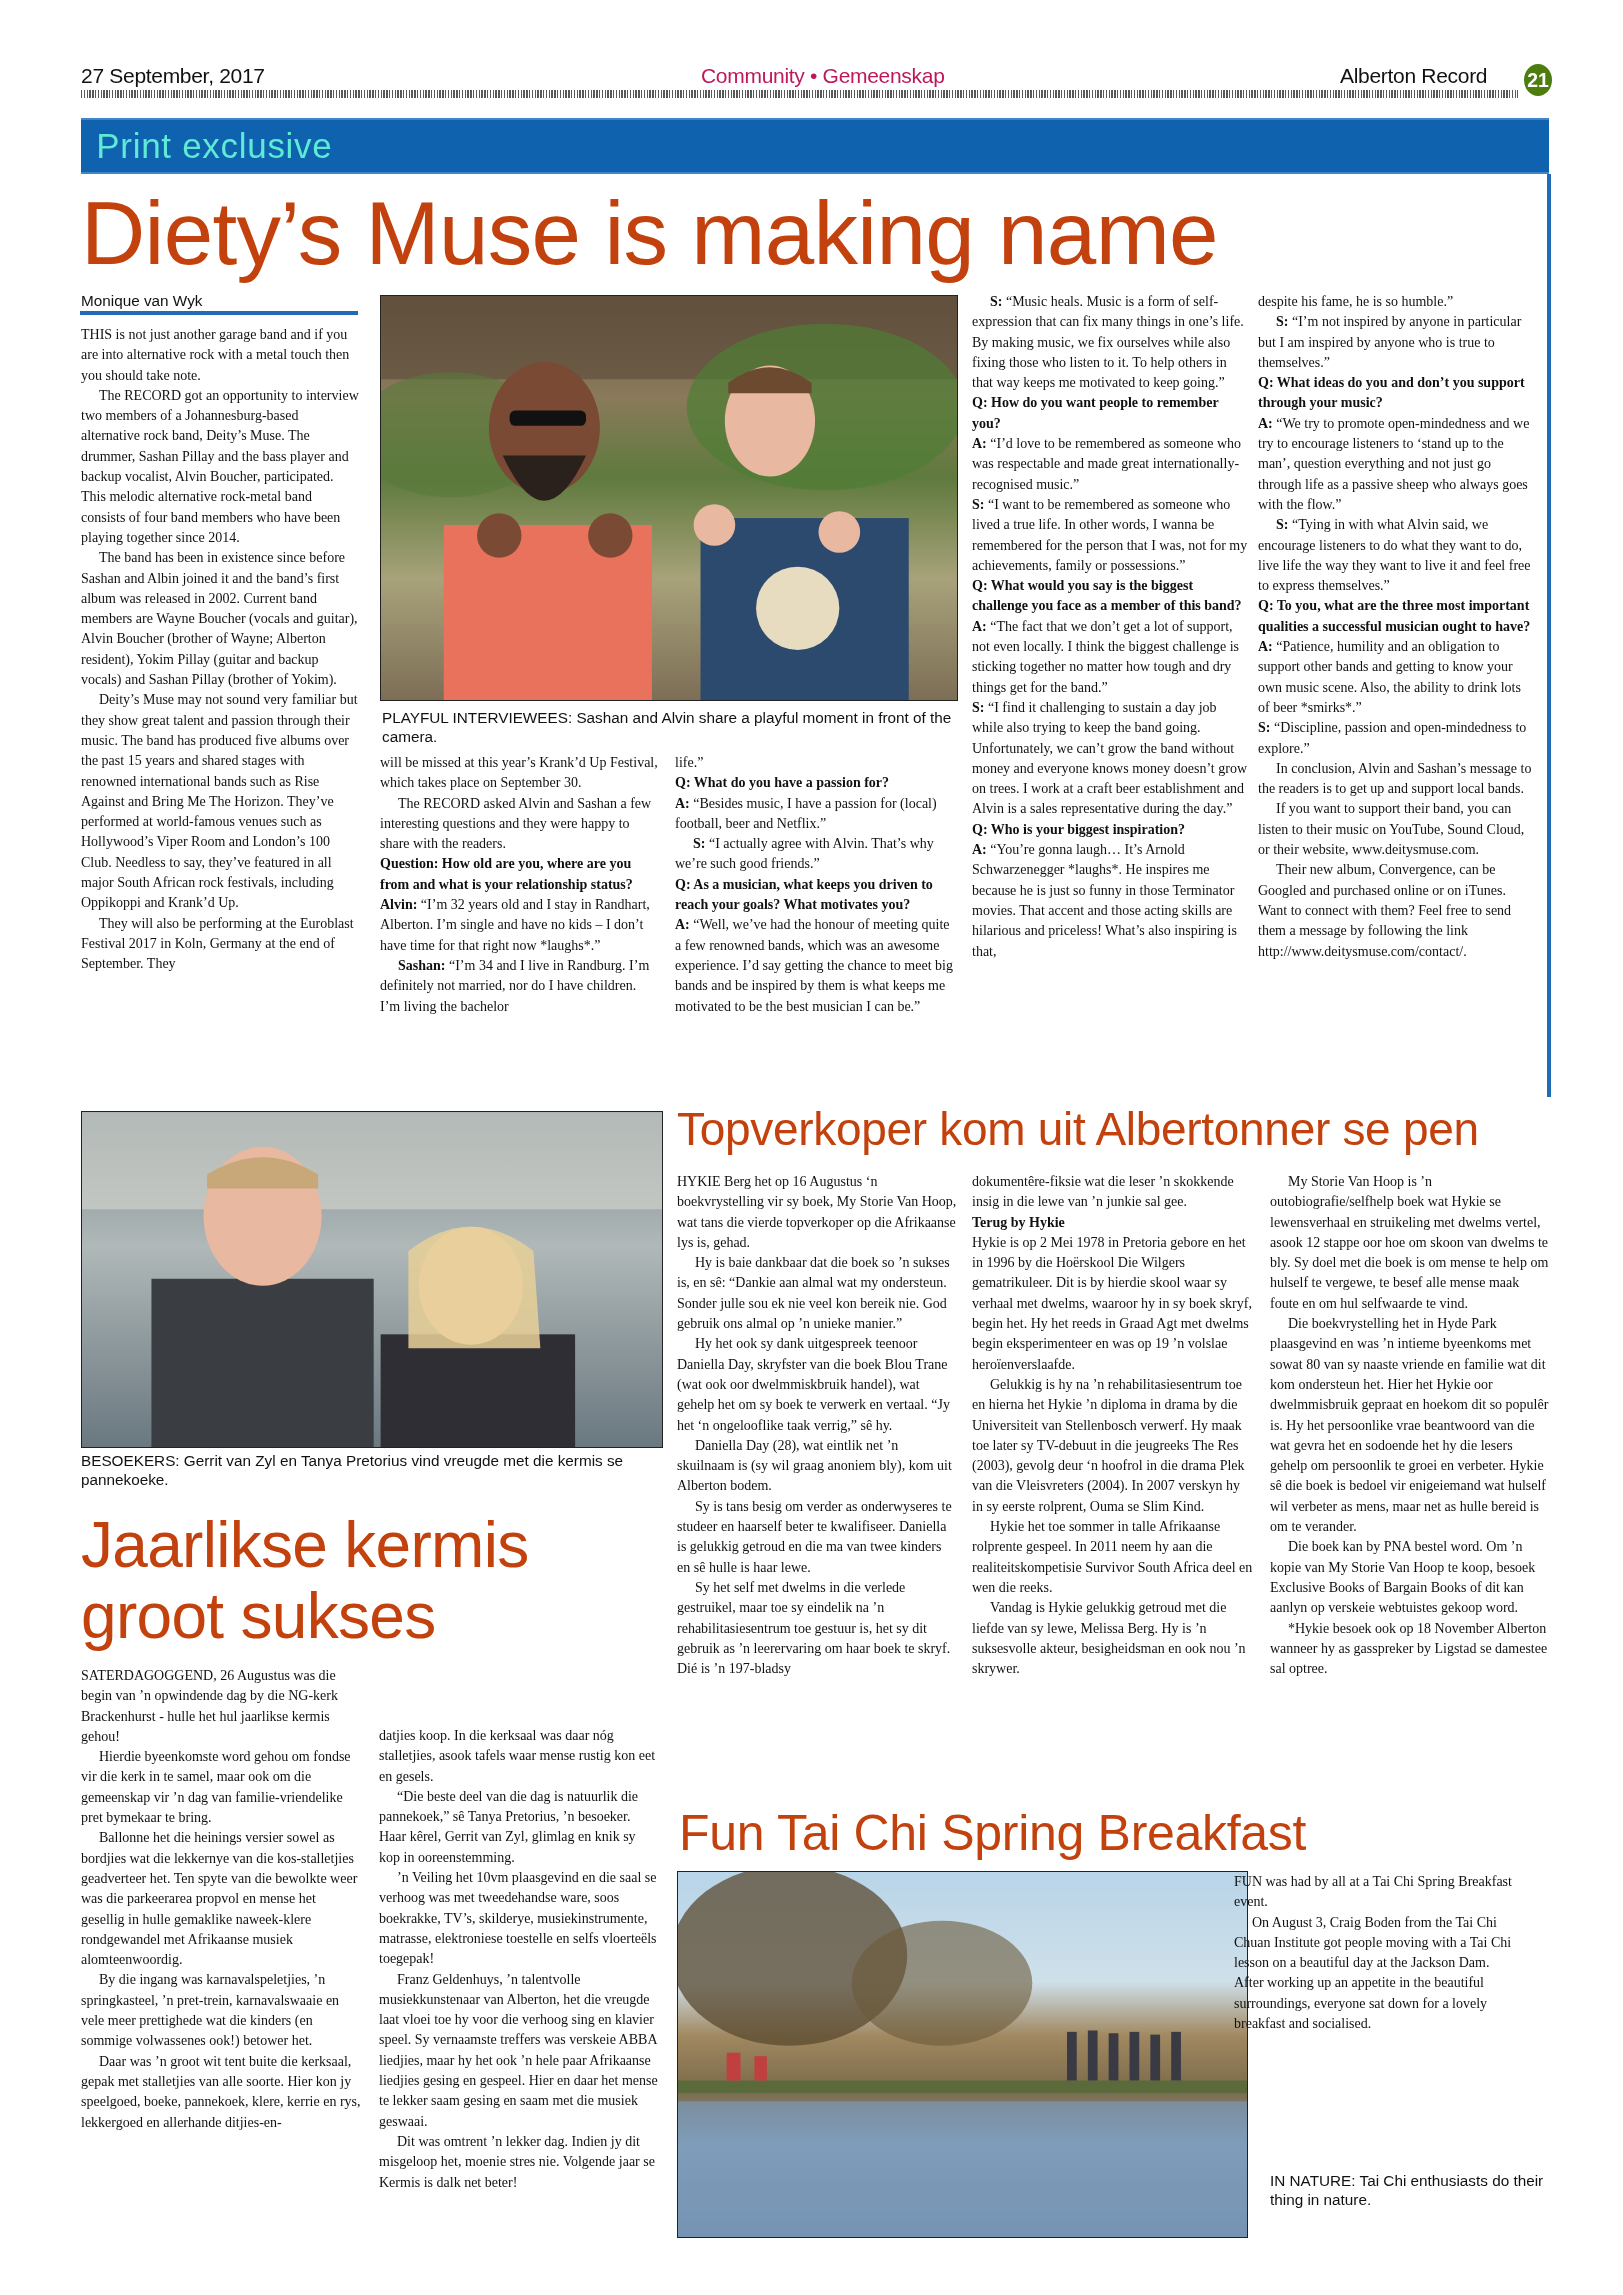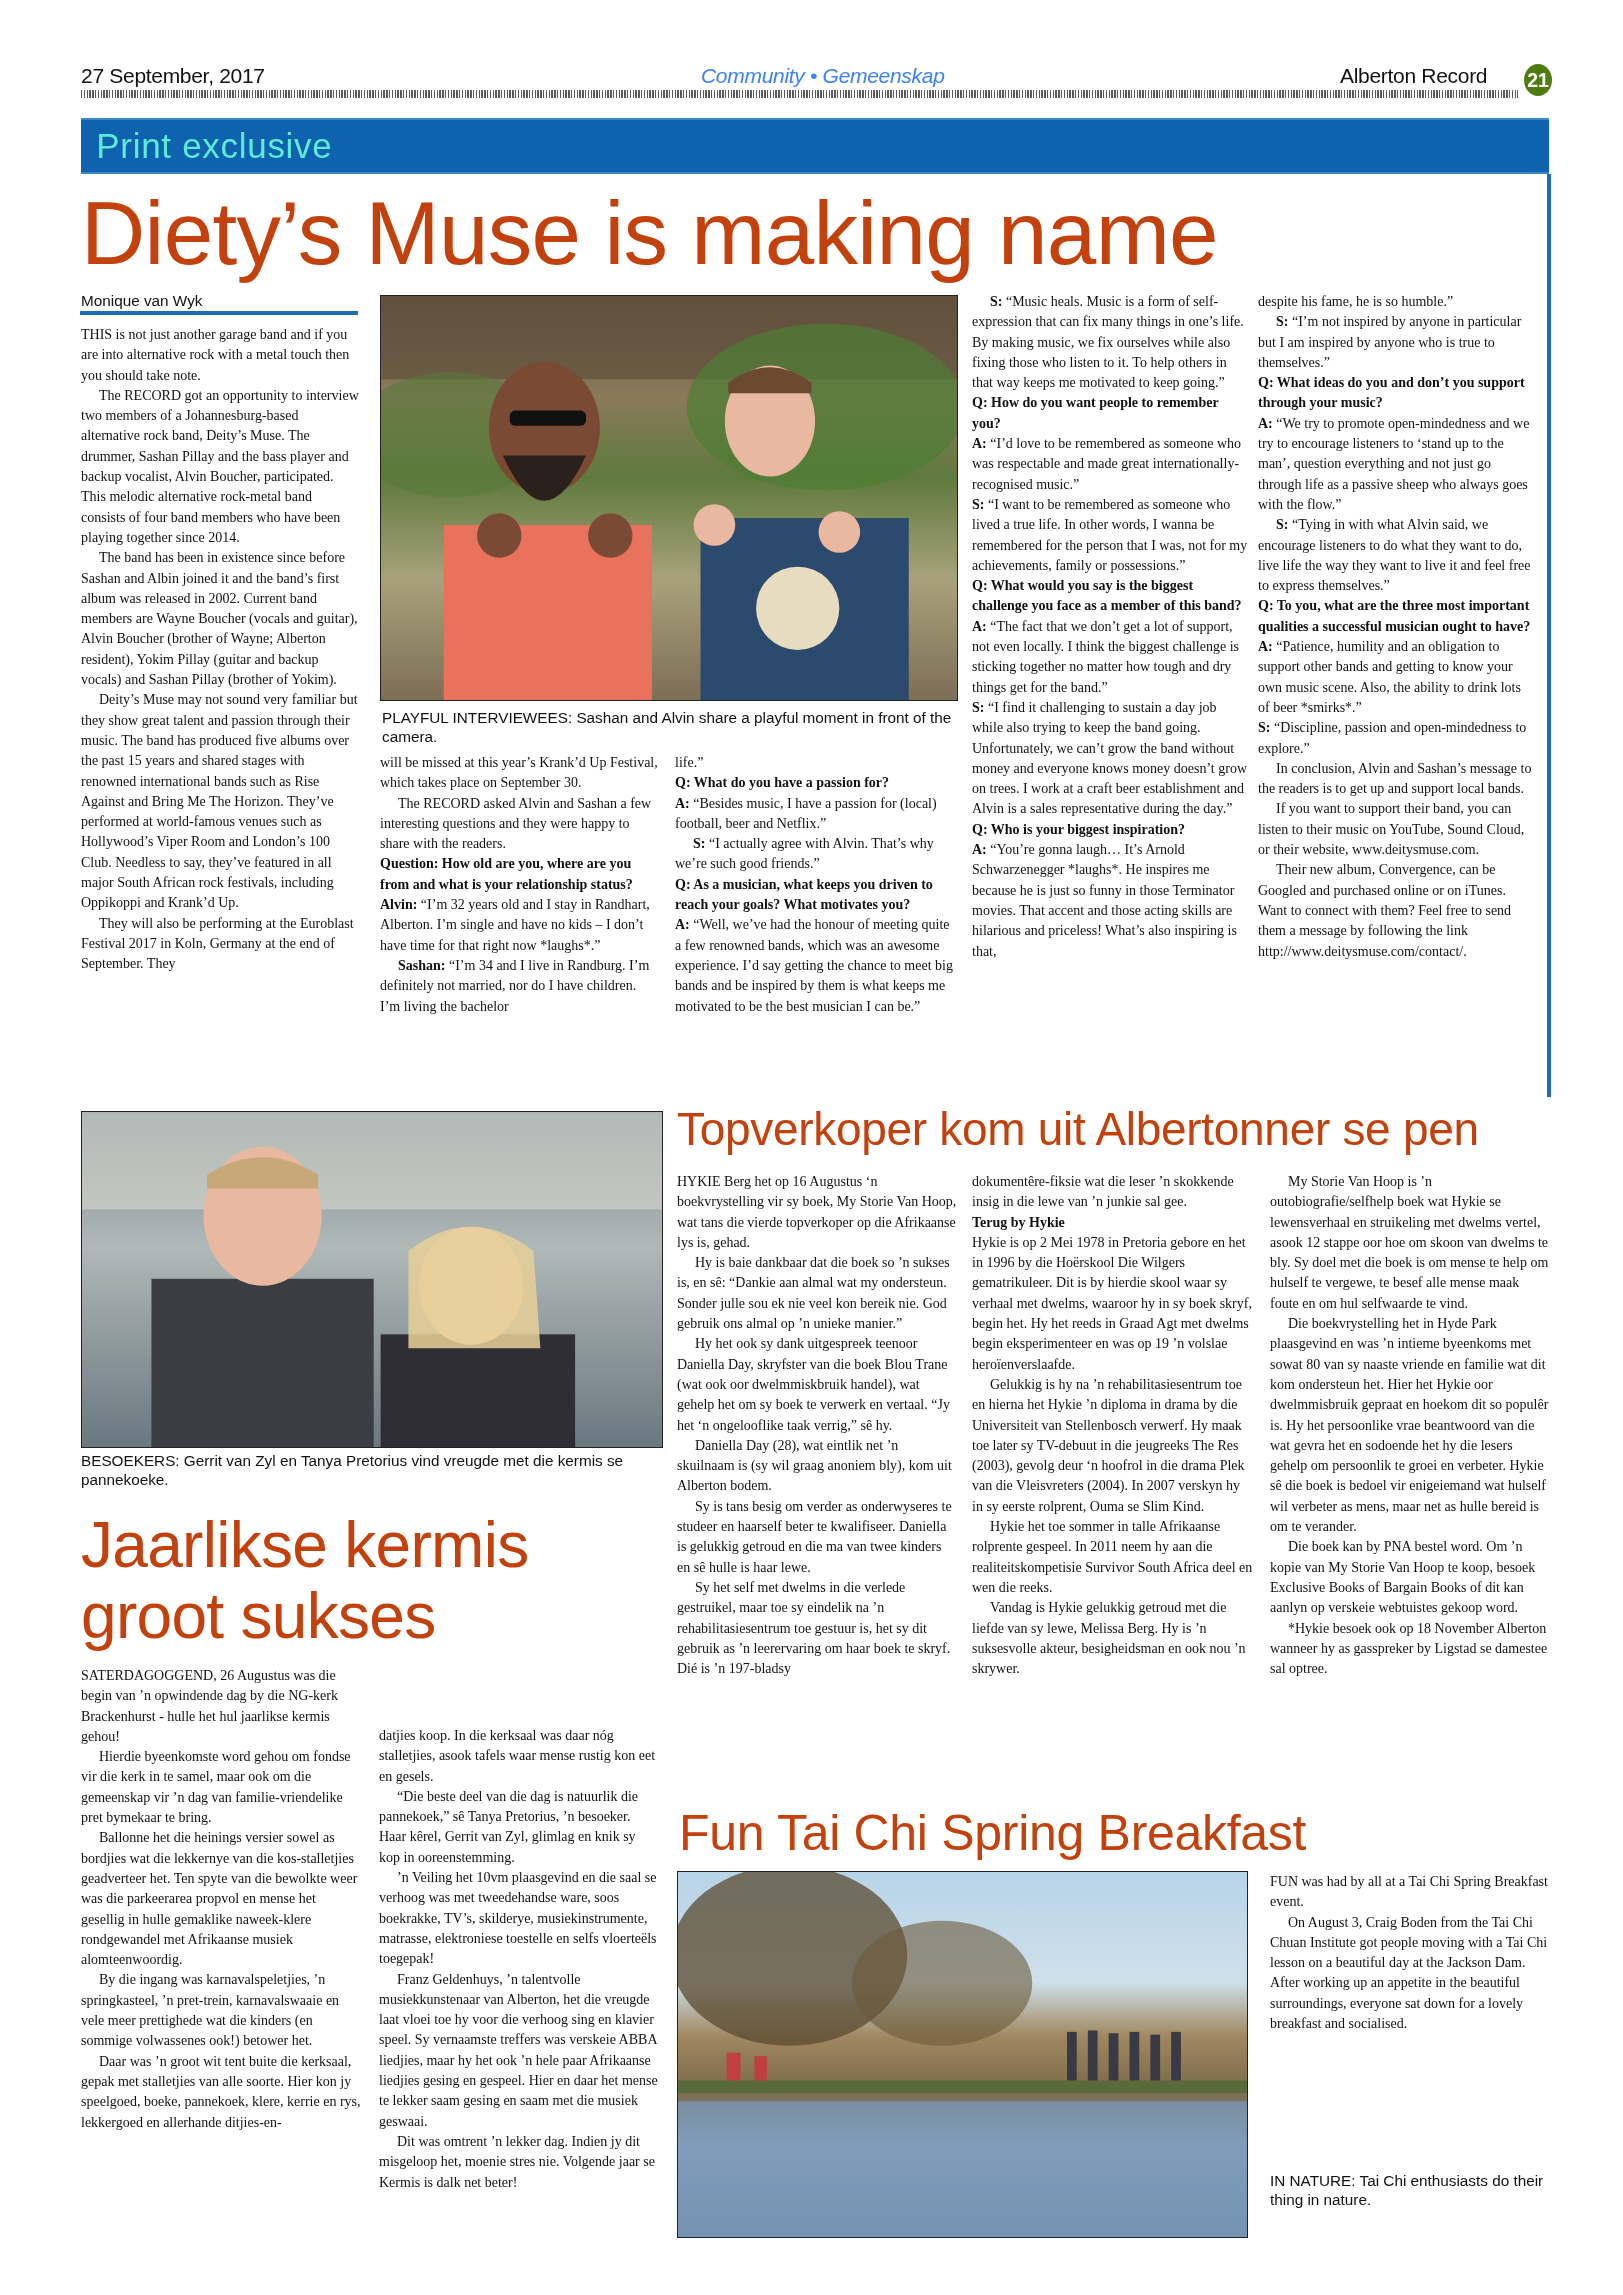--- a/index.html
+++ b/index.html
@@ -26,21 +26,21 @@
   .col b { font-weight: bold; }
   .caption { font-family: "Liberation Sans", sans-serif; font-size: 15.3px; line-height: 19.4px; }
   .photo { border: 1.4px solid #222; overflow: hidden; }
   .h2 { font-size: 46px; letter-spacing: -0.3px; }
   .h3 { font-size: 64px; line-height: 64px; letter-spacing: -0.7px; }
 </style>
 </head>
 <body>
 
 <div class="abs header-text" style="left:81px;">27 September, 2017</div>
-<div class="abs header-text" style="left:701px; color:#3b82f6;font-style:italic;">Community • Gemeenskap</div>
+<div class="abs header-text" style="left:701px; color:#be185d;">Community • Gemeenskap</div>
 <div class="abs header-text" style="left:1340px;">Alberton Record</div>
 <div class="abs page-badge">21</div>
 <div class="abs dotrule"></div>
 
 <div class="abs banner">
   <span>Print exclusive</span>
 </div>
 <div class="abs vrule"></div>
 
 <div class="abs headline h1">Diety’s Muse is making name</div>
@@ -188,18 +188,18 @@
       <rect x="680" y="234" width="14" height="66"></rect>
         <rect x="710" y="230" width="14" height="70"></rect>
     </g>
     <g fill="#c04040">
         <rect x="70" y="260" width="20" height="40"></rect>
         <rect x="110" y="265" width="18" height="35"></rect>
       </g>
     <rect x="0" y="330" width="822" height="198" fill="#7a98b8" opacity="0.7"></rect>
   </svg>
 </div>
-<div class="abs col" style="left:1270px; top:1872px; width:278px;" id="a4body">
+<div class="abs col" style="left:1234px; top:1872px; width:278px;" id="a4body">
     <p>FUN was had by all at a Tai Chi Spring Breakfast event.</p>
     <p class="ind">On August 3, Craig Boden from the Tai Chi Chuan Institute got people moving with a Tai Chi lesson on a beautiful day at the Jackson Dam. After working up an appetite in the beautiful surroundings, everyone sat down for a lovely breakfast and socialised.</p>
   </div>
 <div class="abs caption" style="left:1270px; top:2171px; width:278px;">IN NATURE: Tai Chi enthusiasts do their thing in nature.</div>
 
 
 </body></html>

